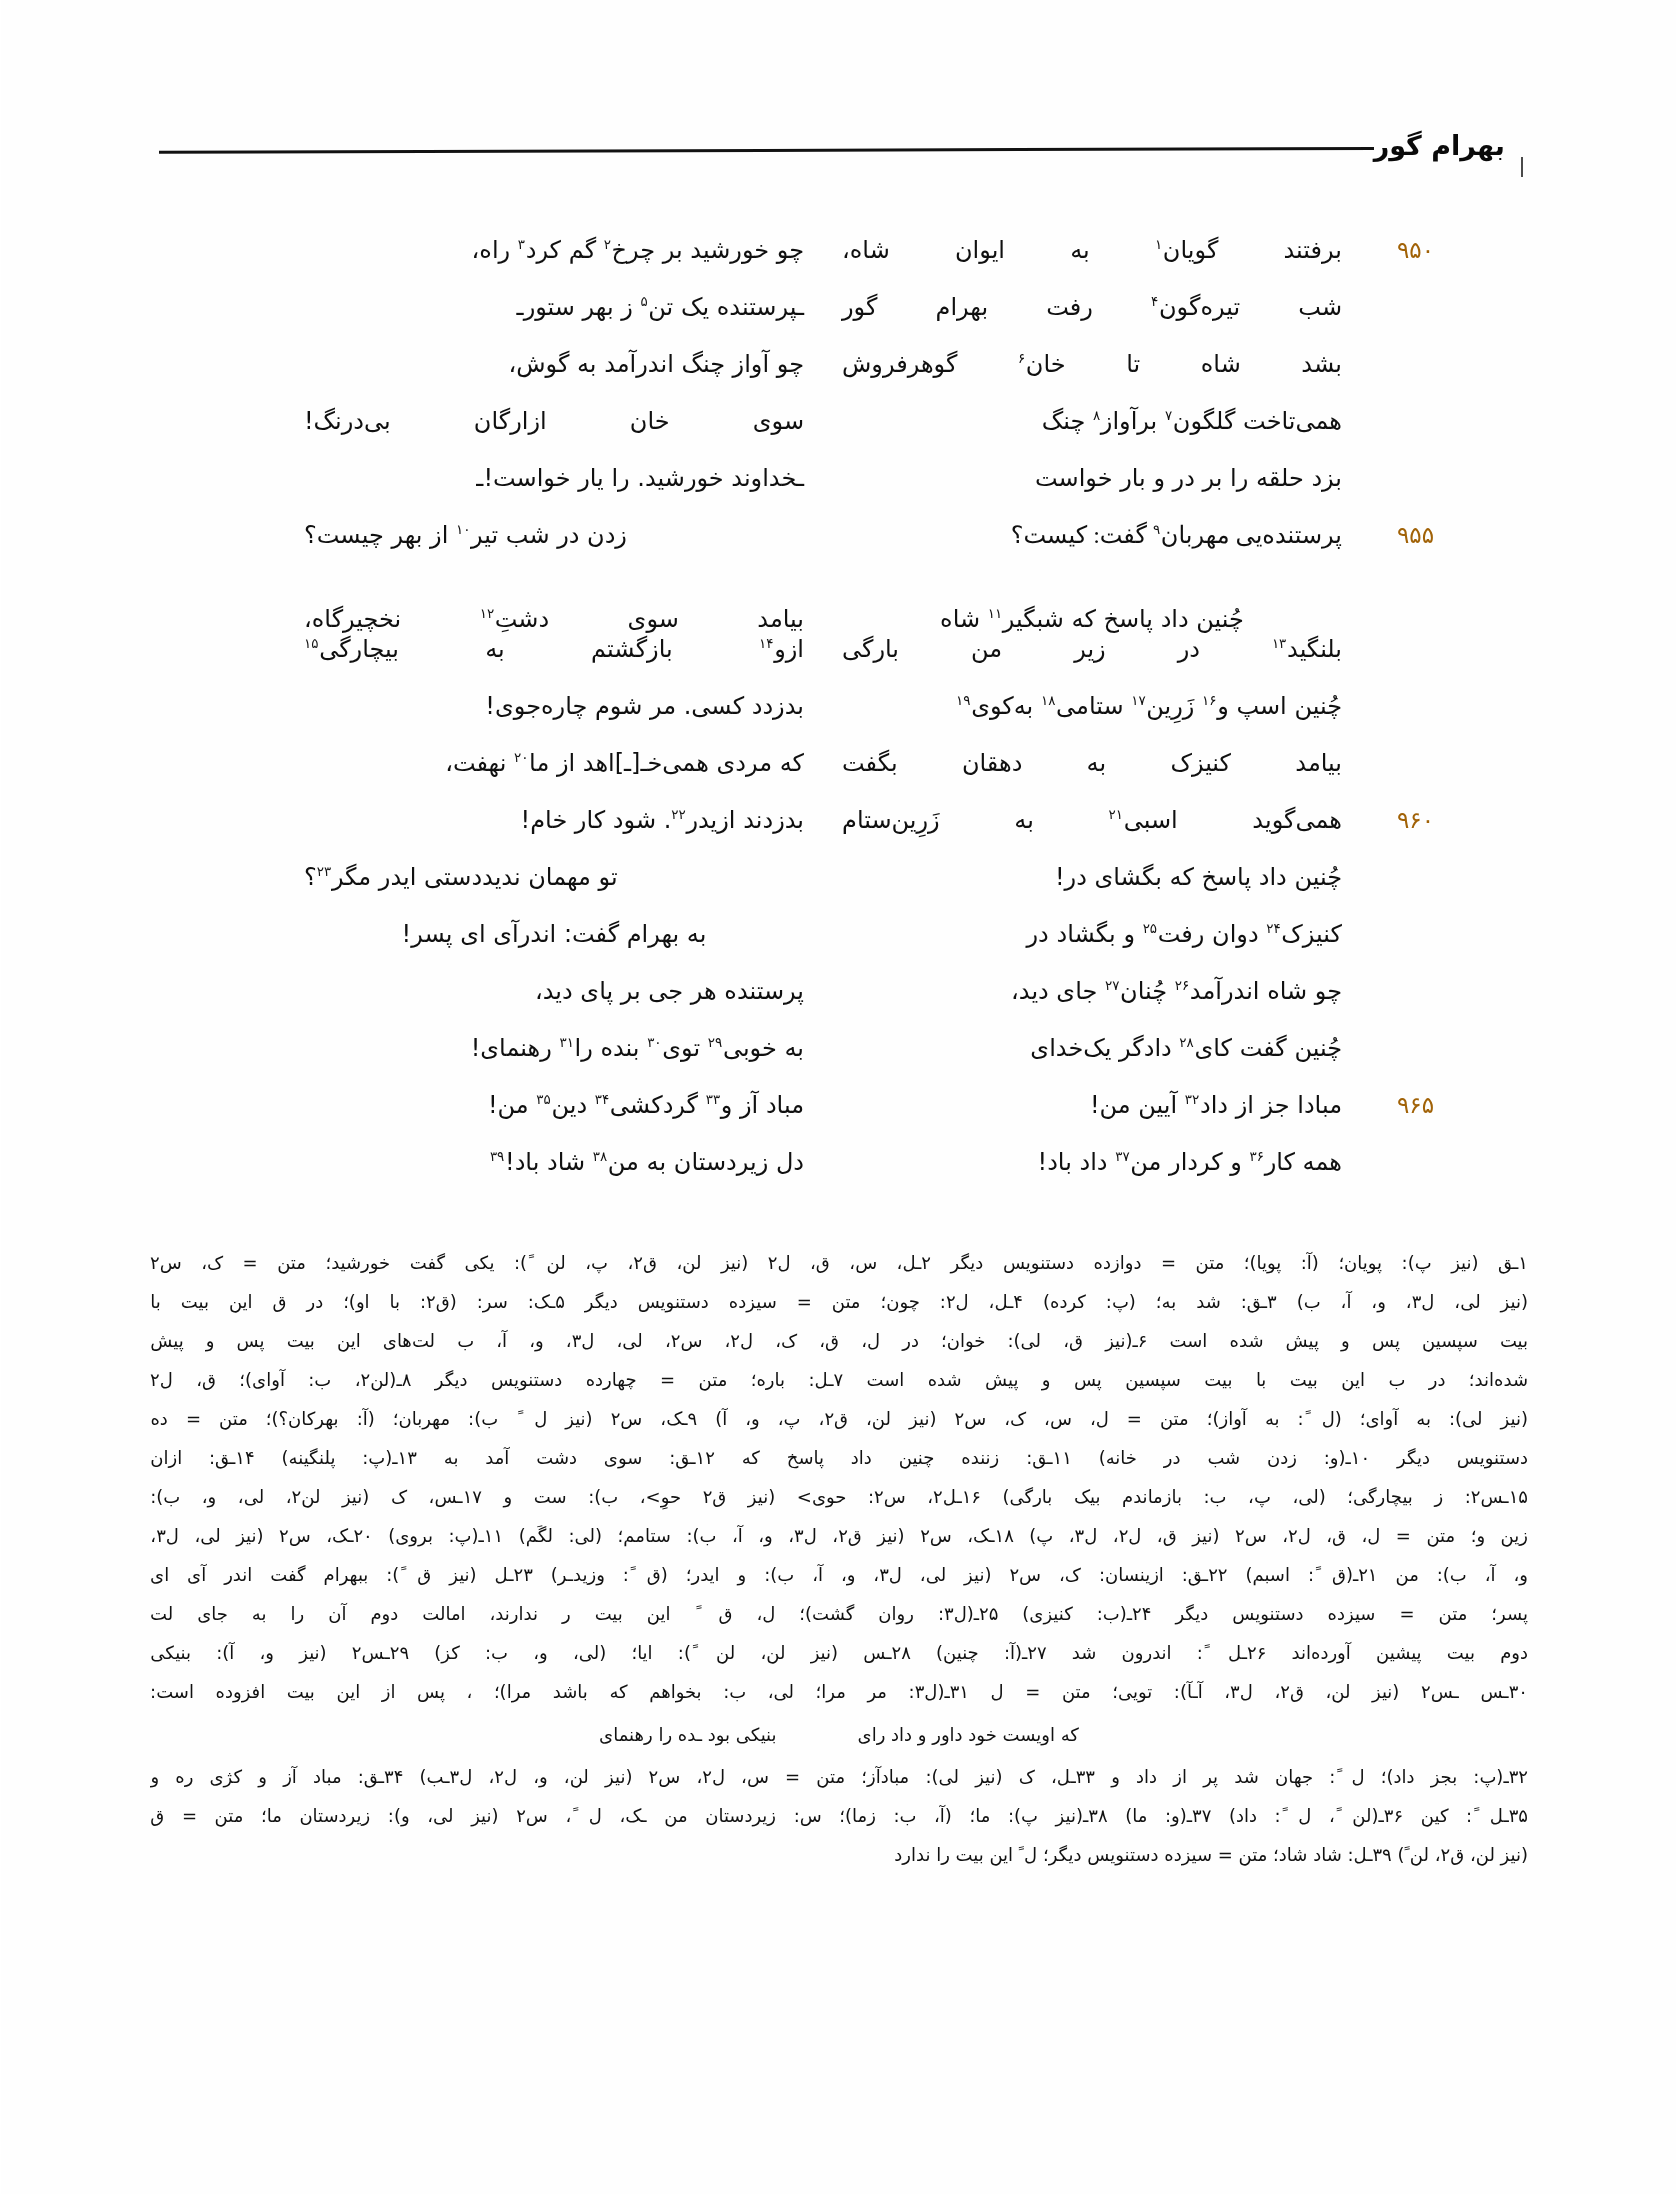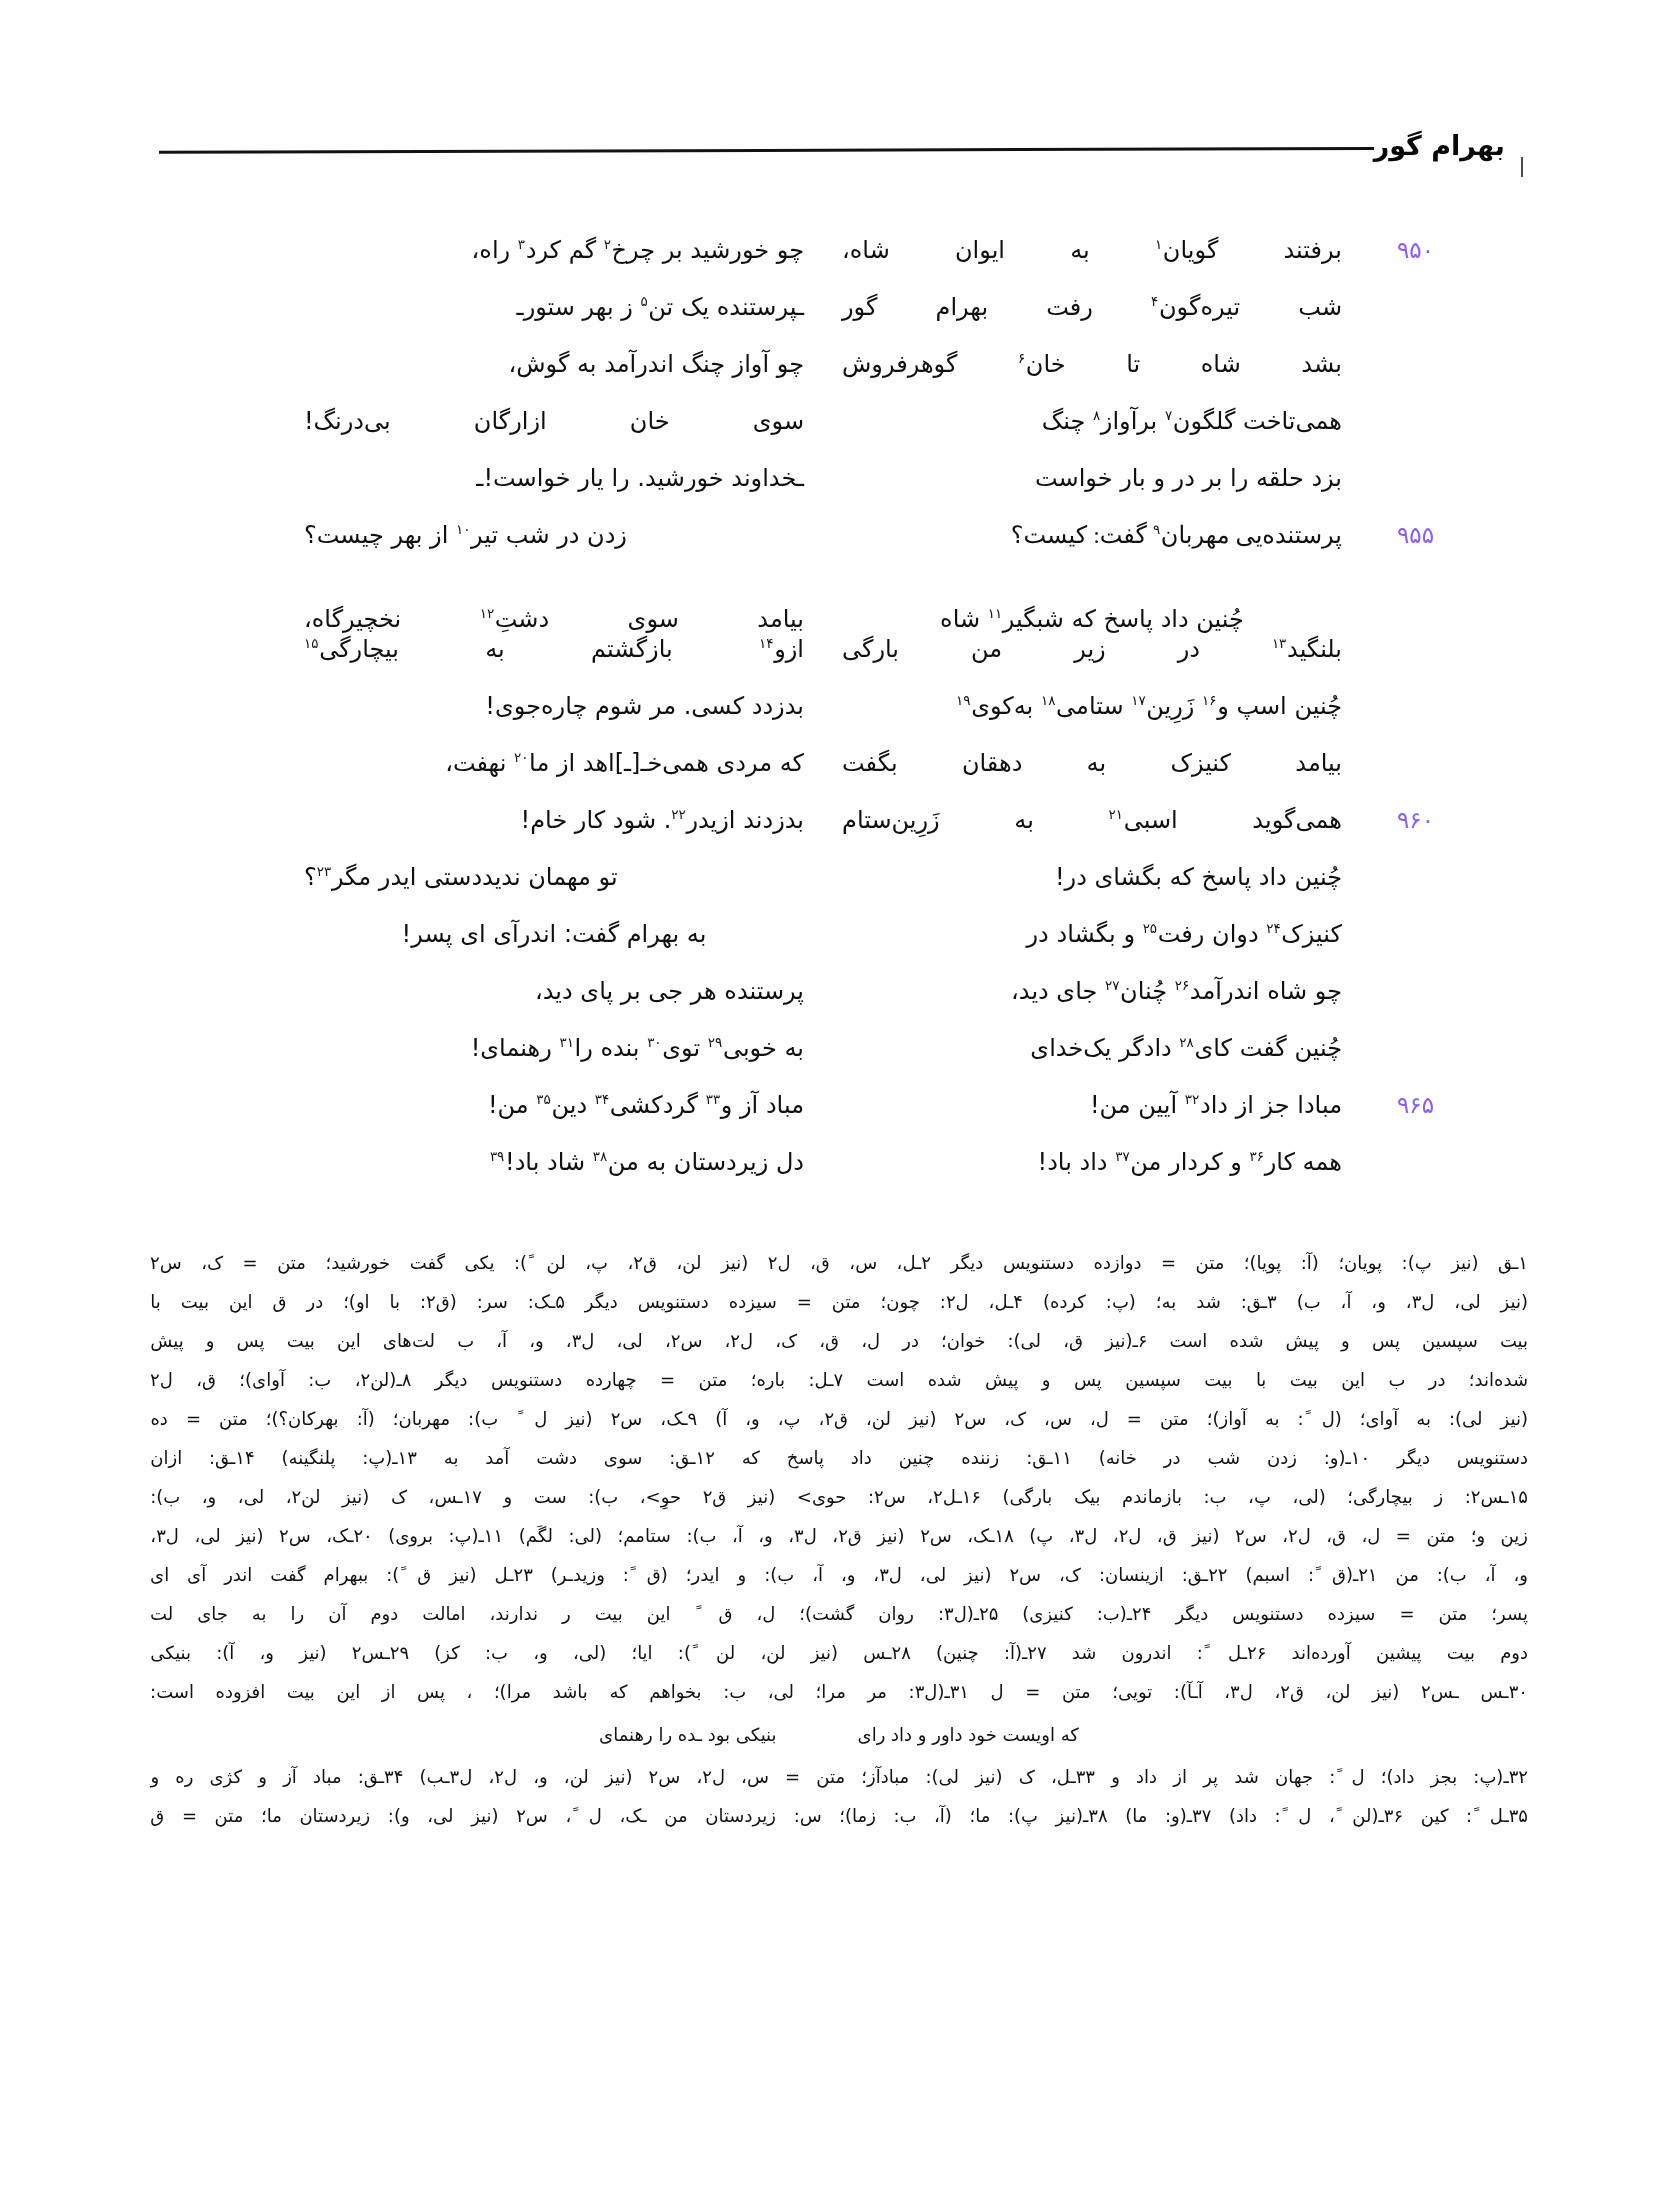--- a/index.html
+++ b/index.html
@@ -71,21 +71,21 @@
     align-items:baseline;
     height:57px;
   }
   .verse-num{
     flex:0 0 80px;
     text-align:right;
     font-size:23px;
     line-height:1;
     padding-left:12px;
     white-space:nowrap;
-    color:#8b5cf6;
+    color:#a16207;
   }
   .hemistich{
     flex:0 0 auto;
     font-size:24px;
     line-height:1;
     white-space:nowrap;
     color:#101010;
   }
   .hem-a{
     width:500px;
@@ -848,17 +848,18 @@
         <span>س۲</span>
         <span>(نیز</span>
         <span>لی،</span>
         <span>و):</span>
         <span>زیردستان</span>
         <span>ما؛</span>
         <span>متن</span>
         <span>=</span>
         <span>ق</span>
       </div>
+      <div class="nline note-last"><span>(نیز لن، ق۲، لن ً)  ۳۹ـل: شاد شاد؛ متن = سیزده دستنویس دیگر؛ ل ً این بیت را ندارد</span></div>
     </div>
 
 
 </div>
 
 
 </body></html>

